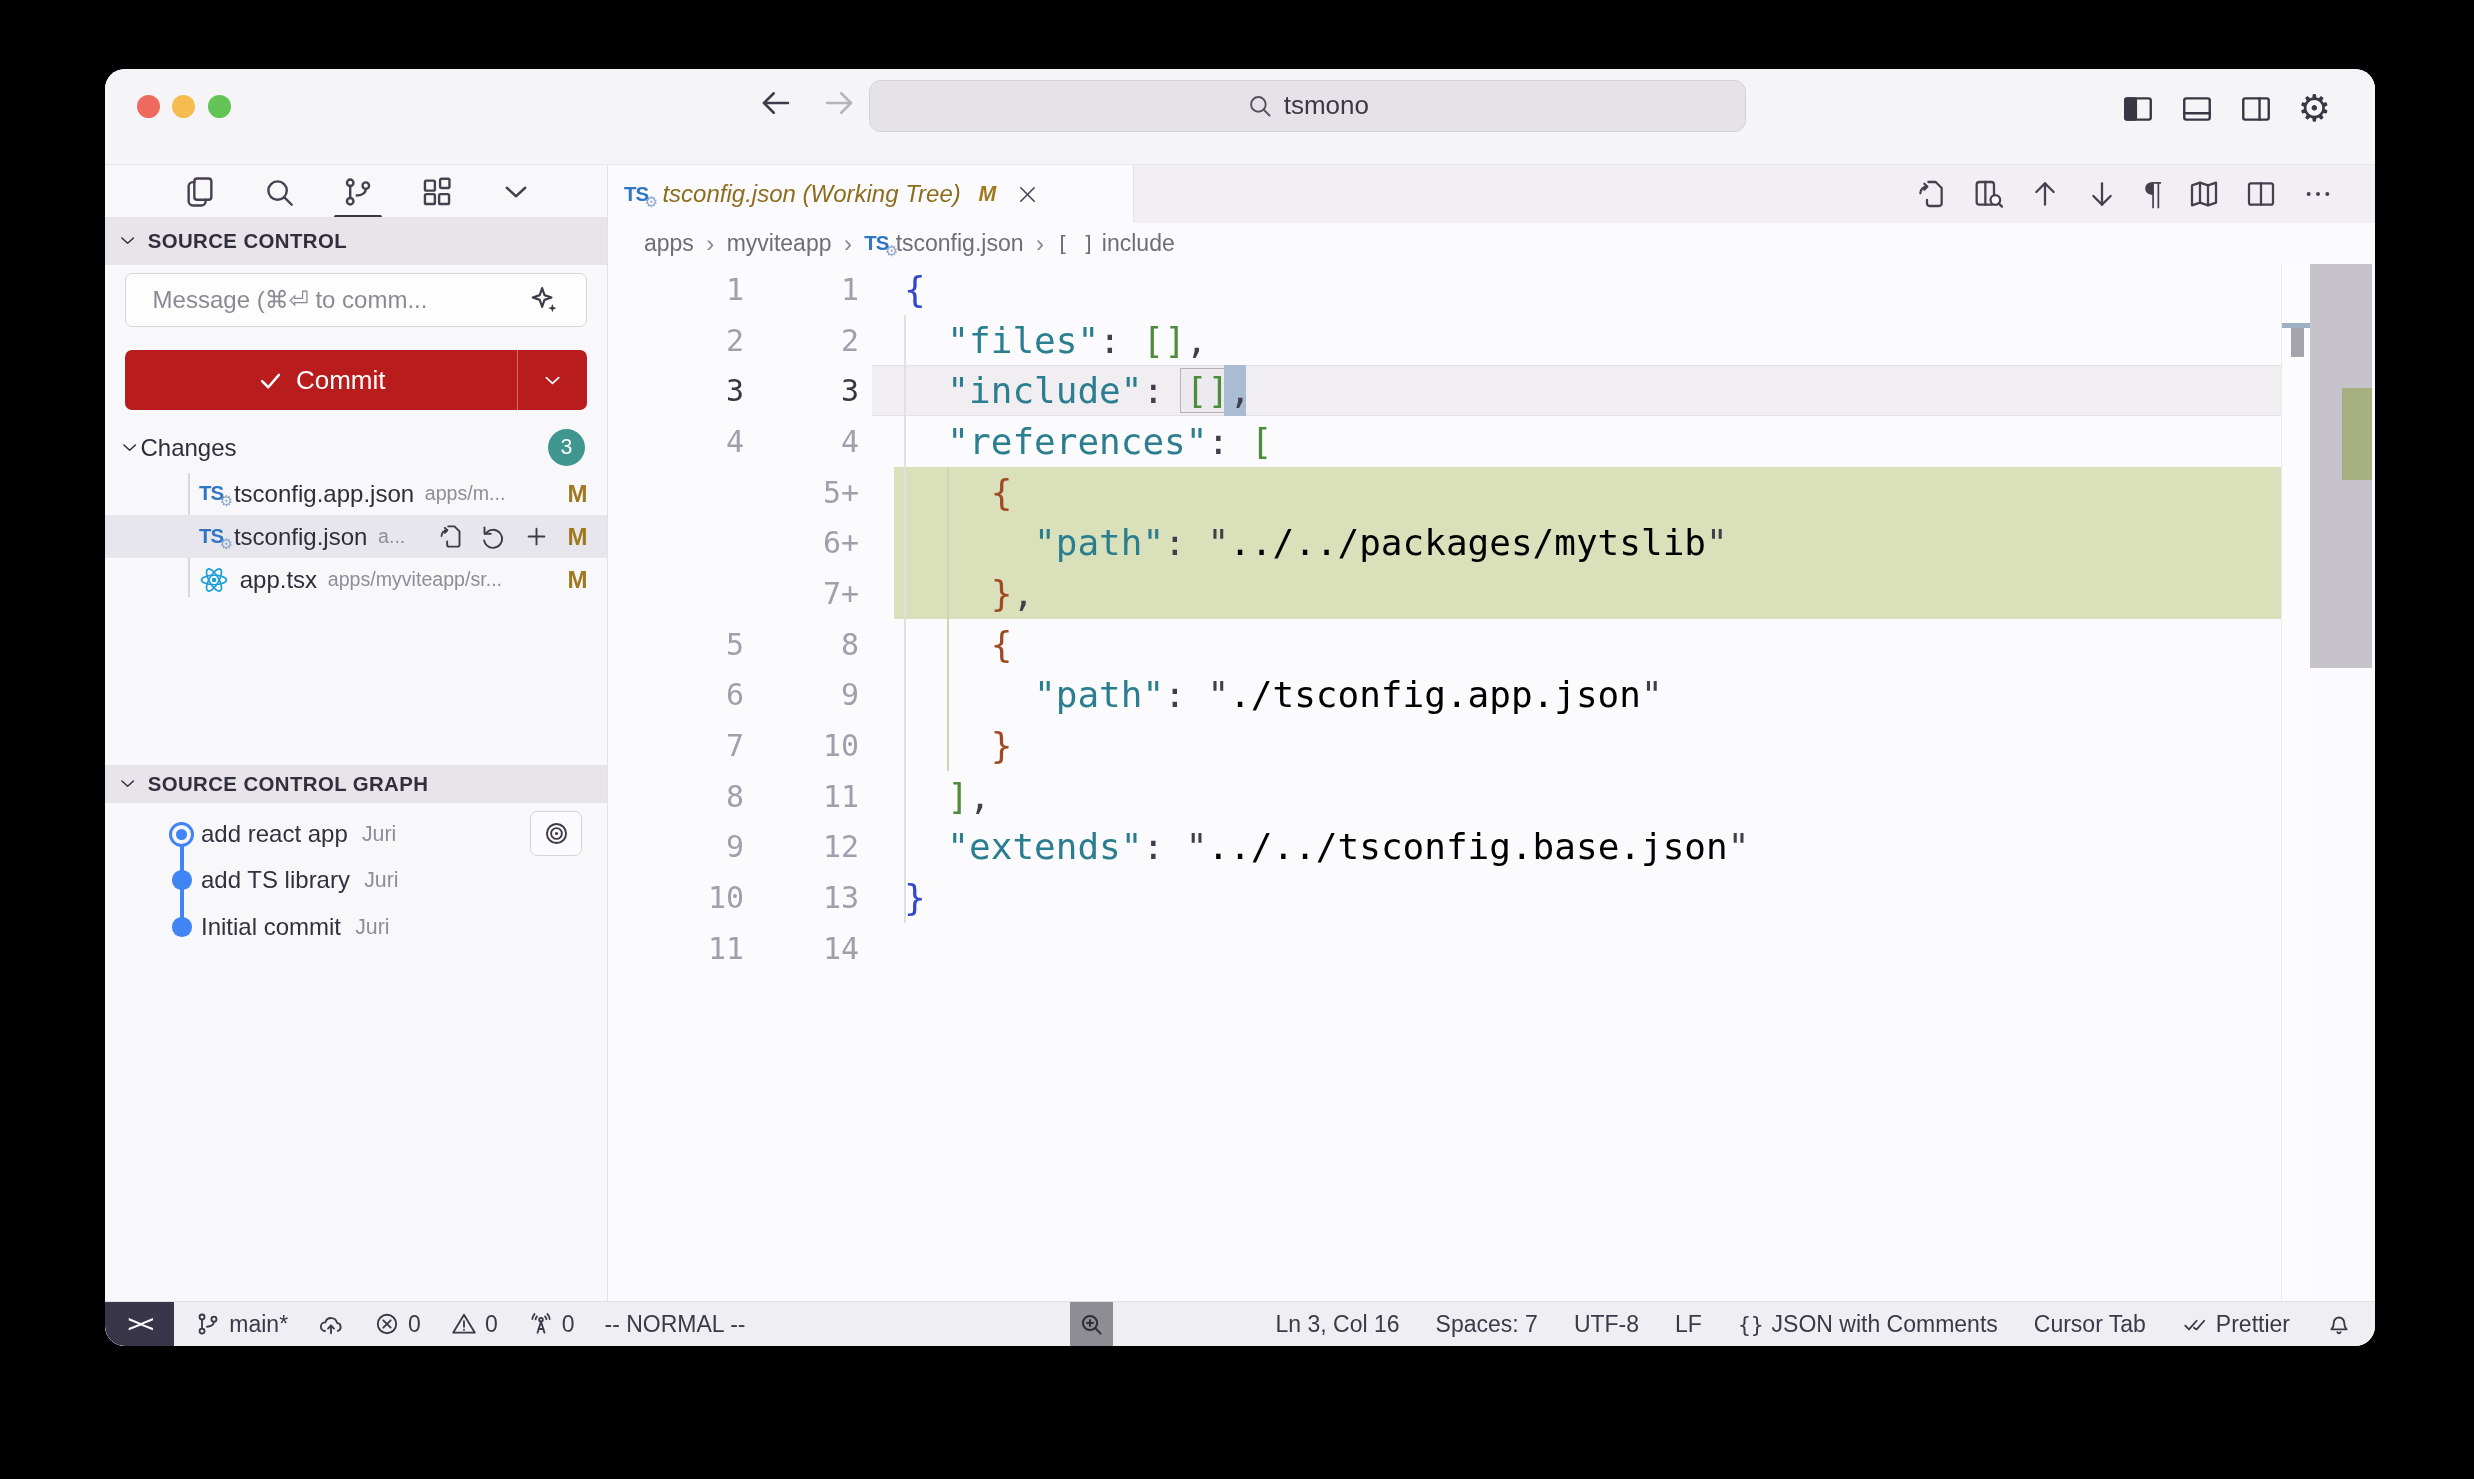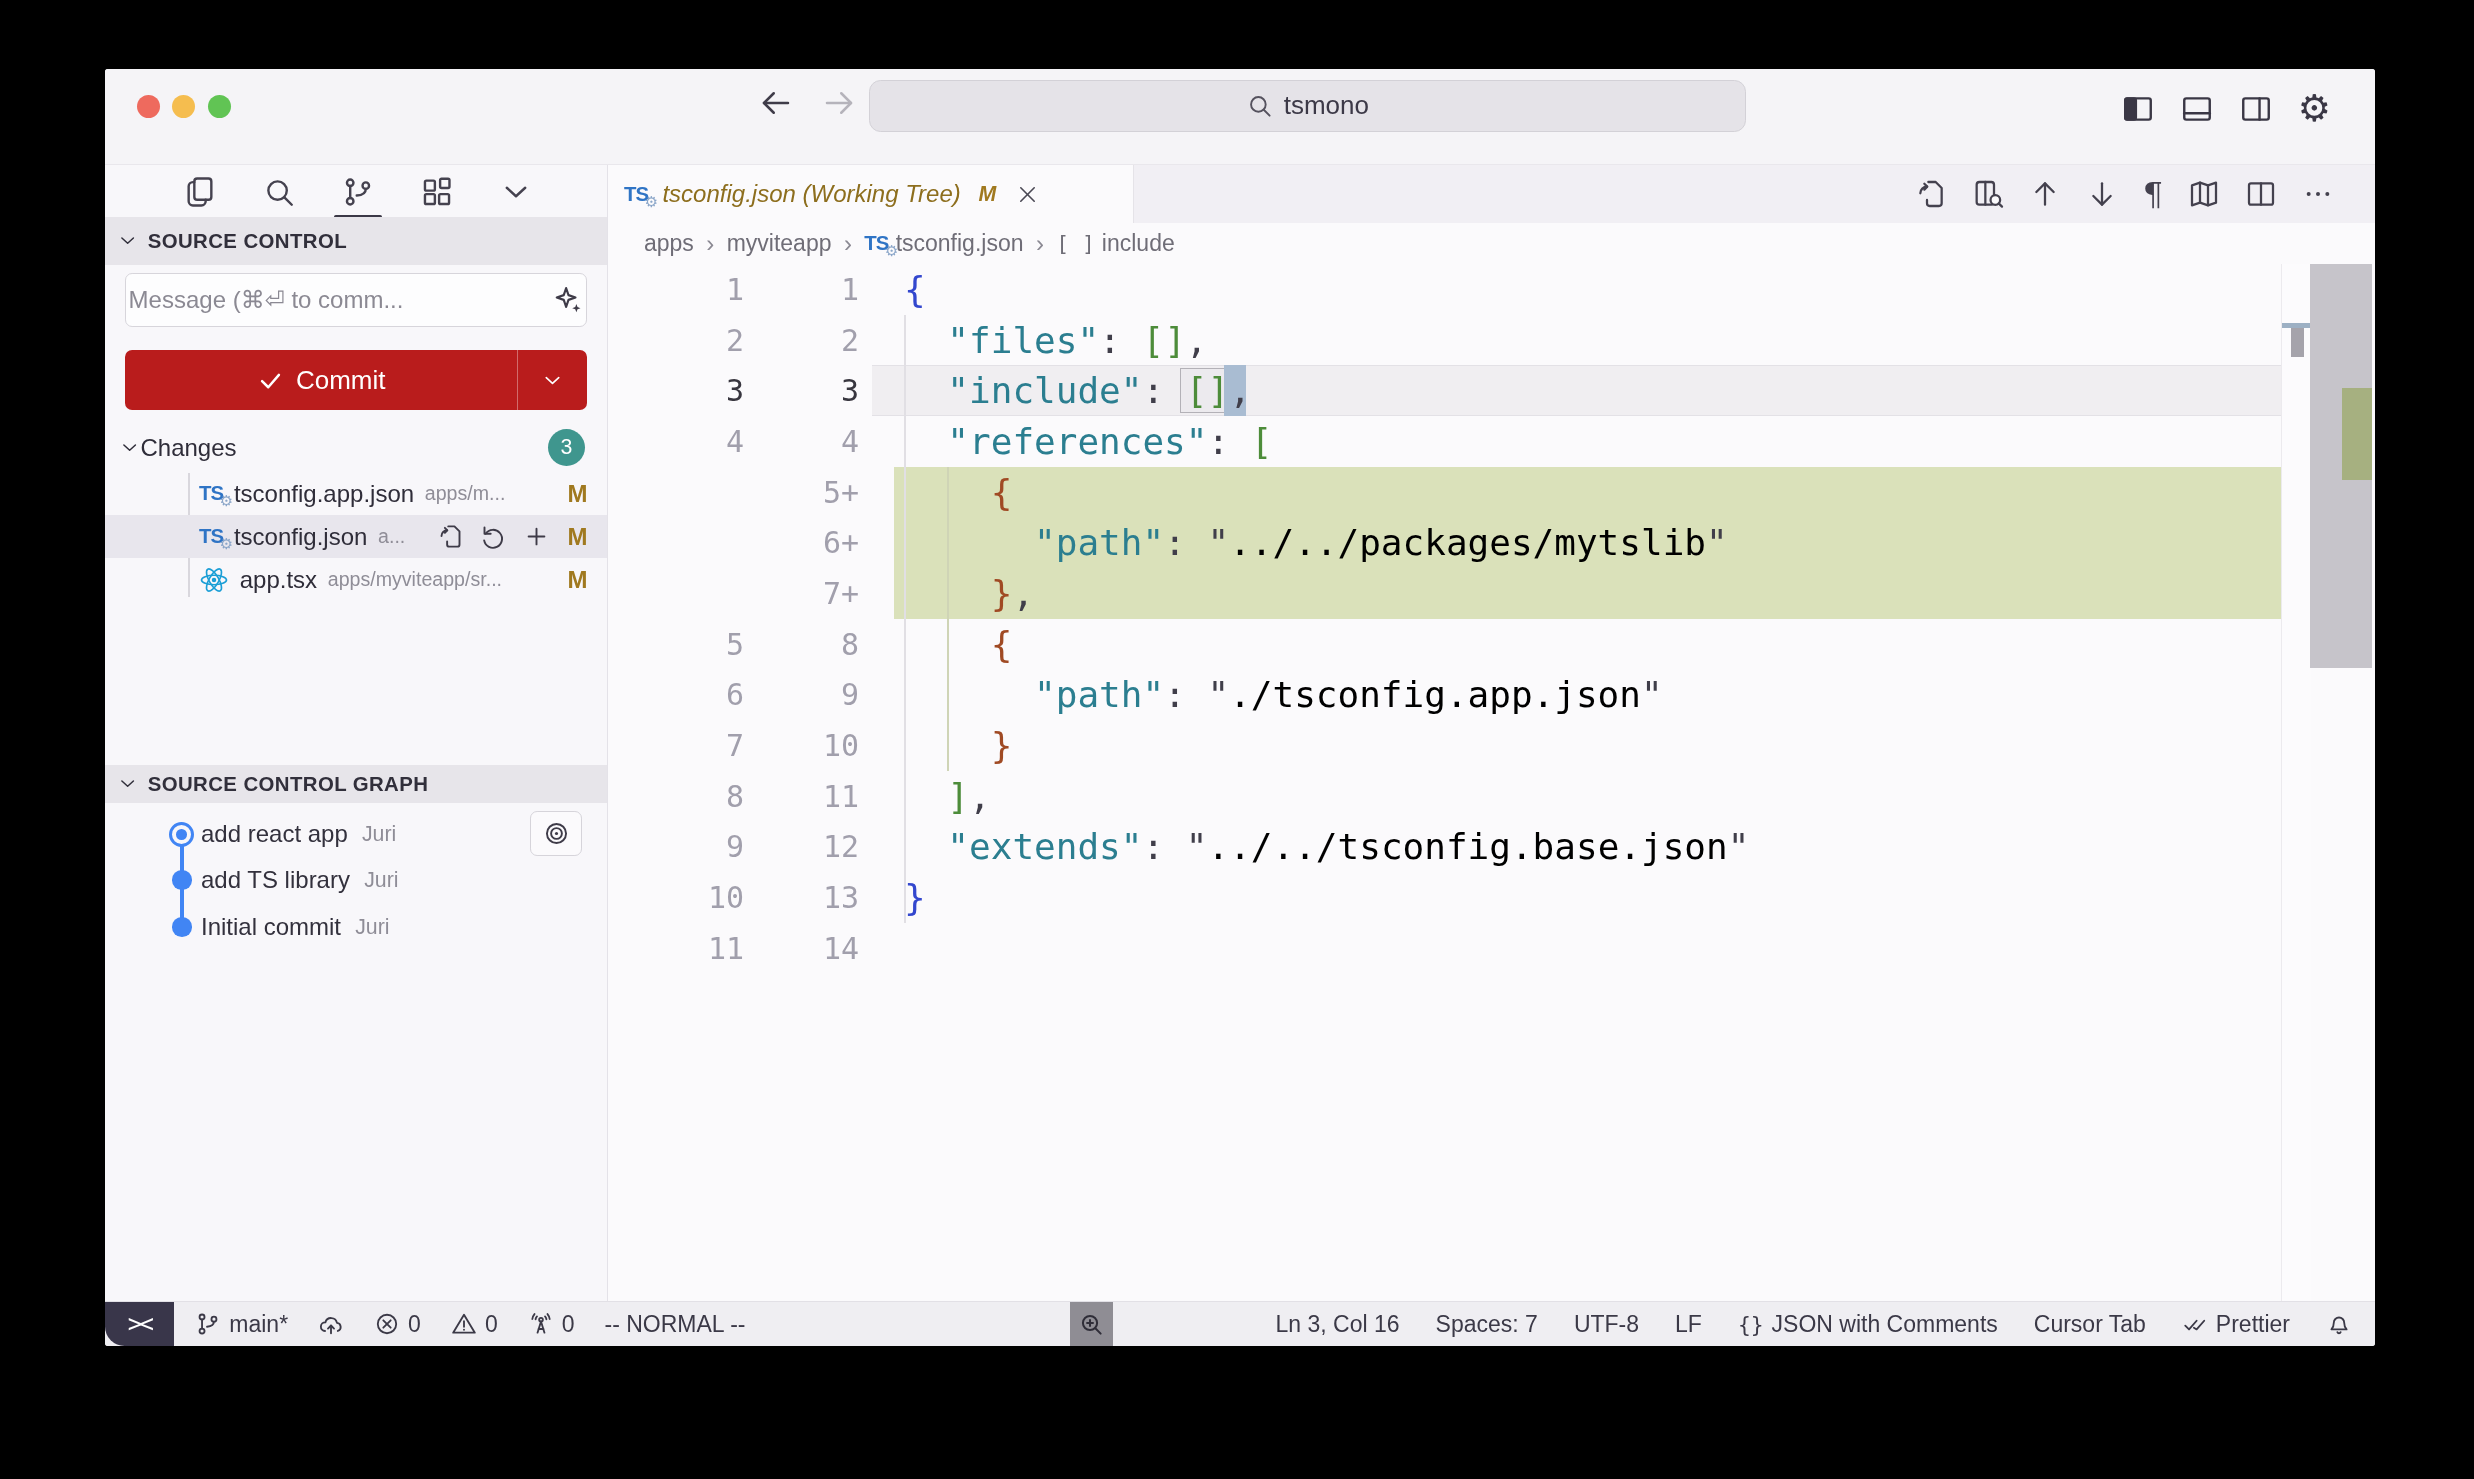--- a/index.html
+++ b/index.html
@@ -1,19 +1,19 @@
 <!DOCTYPE html>
 <html style="font-size:14.2px"><head>
 <meta charset="utf-8">
 <style>
   html,body{margin:0;padding:0;}
   body{width:2475px;height:1479px;background:#000;position:relative;overflow:hidden;
        font-family:"Liberation Sans",sans-serif;-webkit-font-smoothing:antialiased;}
   .window{position:absolute;left:105px;top:69px;width:2270px;height:1277px;background:#fbfafc;
-          border-radius:3px;overflow:hidden;display:flex;flex-direction:column;}
+          border-radius:20px;overflow:hidden;display:flex;flex-direction:column;}
   
   .titlebar{height:95px;background:#f5f4f7;flex:none;position:relative;border-bottom:0.9px solid #e9e7ec;}
   .lights{position:absolute;left:32px;top:26px;display:flex;gap:12.4px;}
   .light{width:23px;height:23px;border-radius:50%;}
   .l-red{background:#ee6a5e}.l-yellow{background:#f5bd4f}.l-green{background:#61c454}
   .nav{position:absolute;left:653px;top:16px;display:flex;gap:27px;align-items:center;}
   .nav .ic{width:36px;height:36px}
   .navback{color:#3f3c49}.navfwd{color:#b5b3bb}
   .searchbox{position:absolute;left:764px;top:10.7px;width:875px;height:50px;border-radius:11.6px;
              background:#e5e3e8;border:1.8px solid #d3d1d7;display:flex;align-items:center;justify-content:center;
@@ -27,21 +27,21 @@
   .sidebar{width:502px;flex:none;background:#f8f7fa;border-right:0.9px solid #e4e2e8;position:relative;}
   
   .activity{position:absolute;top:1.8px;left:69px;display:flex;gap:27px;}
   .act-item{width:52px;height:50px;display:flex;align-items:center;justify-content:center;color:#45424f;position:relative;}
   .act-item .ic{width:34px;height:34px}
   .act-item.active::after{content:"";position:absolute;left:1.8px;right:1.8px;bottom:-1.8px;height:3.6px;background:#3b3846;border-radius:1.8px;}
   .sec-hdr{position:absolute;left:0;right:0;height:48px;background:#e7e5ea;display:flex;align-items:center;
            padding-left:12.4px;gap:9px;font-weight:bold;font-size:20.4px;color:#312f3b;letter-spacing:0.4px;}
   .sec-hdr .ic{width:21.3px;height:21.3px;color:#312f3b}
   .msg-input{position:absolute;top:108px;left:19.6px;right:19.6px;height:52px;background:#fdfdfe;
-             border:1.8px solid #d7d5db;border-radius:7.1px;display:flex;align-items:center;padding:0 3px;
+             border:1.8px solid #d7d5db;border-radius:7.1px;display:flex;align-items:center;padding:0 27px;
              color:#8b8993;font-size:24px;}
   .msg-input .spacer{flex:1}
   .msg-input .ic{width:30px;height:30px;color:#3e3b48}
   .commit-btn{position:absolute;top:185px;left:19.6px;right:19.6px;height:60px;background:#b91c1c;border-radius:7.1px;
               color:#fff;font-size:26px;display:flex;align-items:stretch;overflow:hidden;}
   .commit-main{flex:1;display:flex;align-items:center;justify-content:center;gap:12.4px;}
   .commit-main .ic{width:27px;height:27px}
   .commit-drop{width:69px;border-left:1.8px solid rgba(255,255,255,.35);display:flex;align-items:center;justify-content:center;}
   .commit-drop .ic{width:23px;height:23px}
   .changes-hdr{position:absolute;top:262px;left:0;right:0;height:41px;display:flex;align-items:center;

